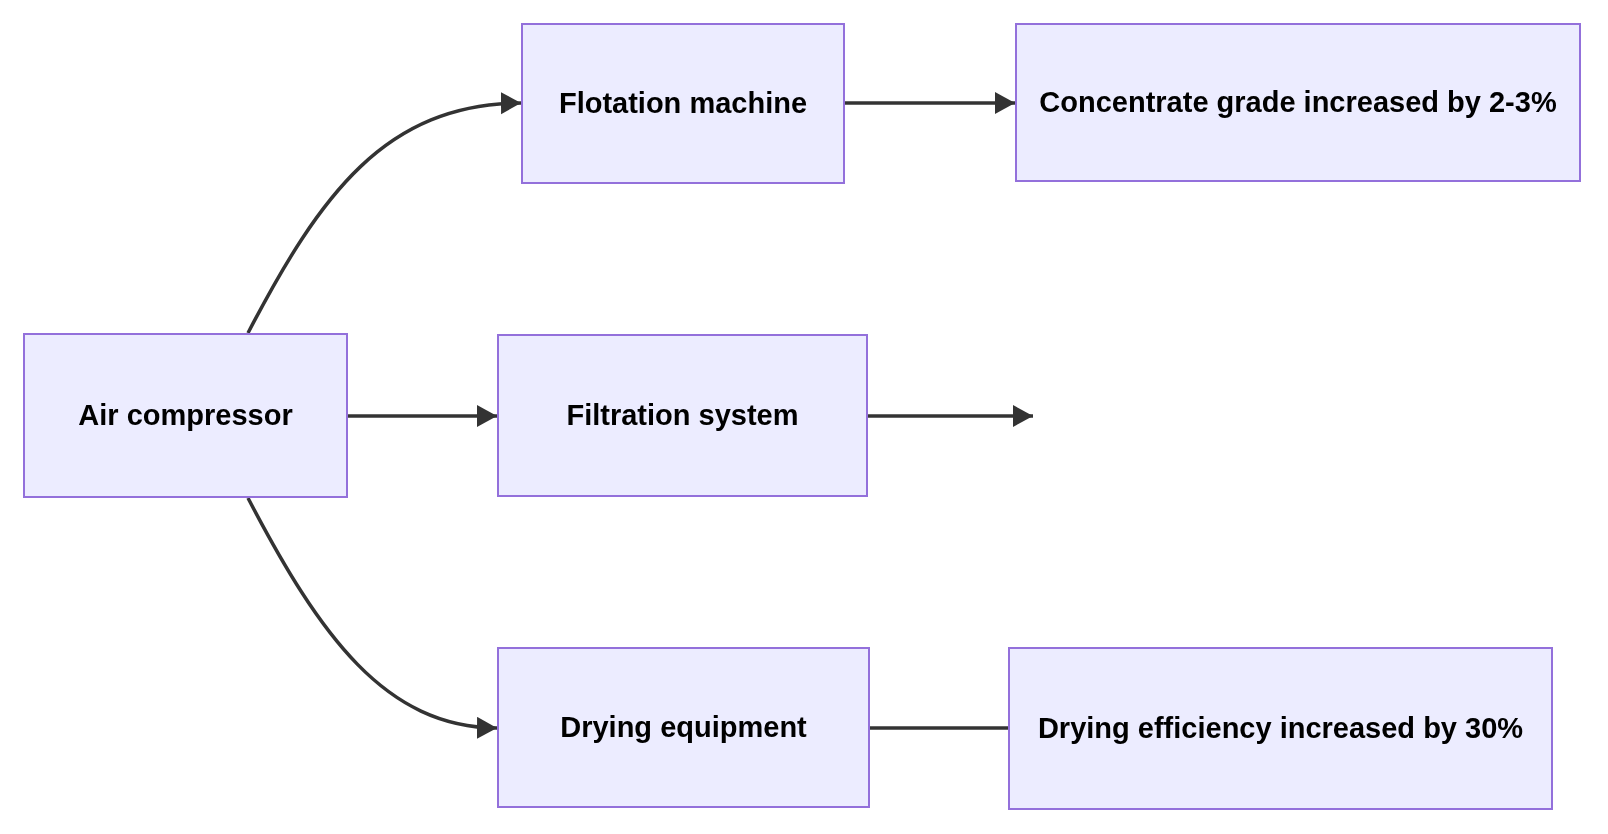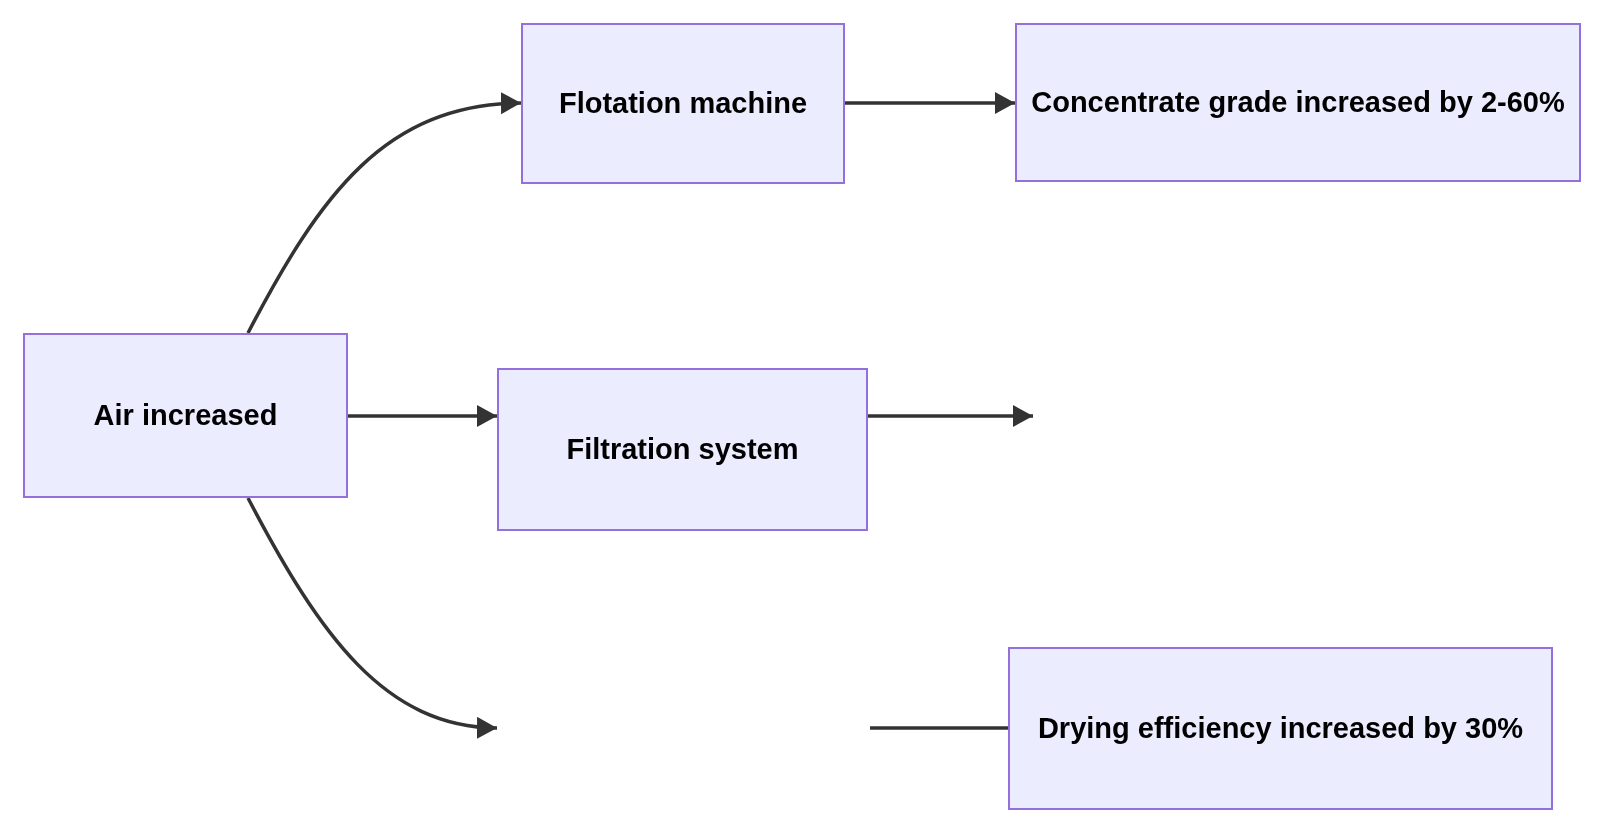--- a/index.html
+++ b/index.html
@@ -39,21 +39,21 @@
     text-align: left;
     font-weight: bold;
     font-size: 29px;
     line-height: 1.2;
     color: #000000;
     white-space: nowrap;
   }
   
   #node-air        { left: 23px;   top: 333px; width: 325px; height: 165px; }
   #node-flotation  { left: 521px;  top: 23px;  width: 324px; height: 161px; }
-  #node-filtration { left: 497px;  top: 334px; width: 371px; height: 163px; margin-top: 34px; }
+  #node-filtration { left: 497px;  top: 334px; width: 371px; height: 163px; }
   #node-drying-eq  { left: 497px;  top: 647px; width: 373px; height: 161px; }
   #node-concentrate{ left: 1015px; top: 23px;  width: 566px; height: 159px; }
   #node-filtercake { left: 1033px; top: 334px; width: 531px; height: 163px; }
   #node-drying-eff { left: 1008px; top: 647px; width: 545px; height: 163px; }
 </style>
 </head>
 <body>
 
 <div class="canvas">
 
@@ -65,34 +65,37 @@
     </defs>
     <path class="edge" d="M248,333 C320,195 385,104 521,103" marker-end="url(#arrowhead)"></path>
     <path class="edge" d="M348,416 L497,416" marker-end="url(#arrowhead)"></path>
     <path class="edge" d="M248,498 C320,636 385,727 497,728" marker-end="url(#arrowhead)"></path>
     <path class="edge" d="M845,103 L1015,103" marker-end="url(#arrowhead)"></path>
     <path class="edge" d="M868,416 L1033,416" marker-end="url(#arrowhead)"></path>
     <path class="edge" d="M870,728 L1028,728" marker-end="url(#arrowhead)"></path>
   </svg>
 
   <div class="node" id="node-air">
-    <span>Air increased</span>
+    <span>Air compressor</span>
   </div>
 
   <div class="node" id="node-flotation">
     <span>Flotation machine</span>
   </div>
 
   <div class="node" id="node-filtration">
     <span>Filtration system</span>
   </div>
 
+  <div class="node" id="node-drying-eq">
+    <span>Drying equipment</span>
+  </div>
 
   <div class="node" id="node-concentrate">
-    <span>Concentrate grade increased by 2-60%</span>
+    <span>Concentrate grade increased by 2-3%</span>
   </div>
 
 
   <div class="node" id="node-drying-eff">
     <span>Drying efficiency increased by 30%</span>
   </div>
 
 </div>
 
 </body></html>

